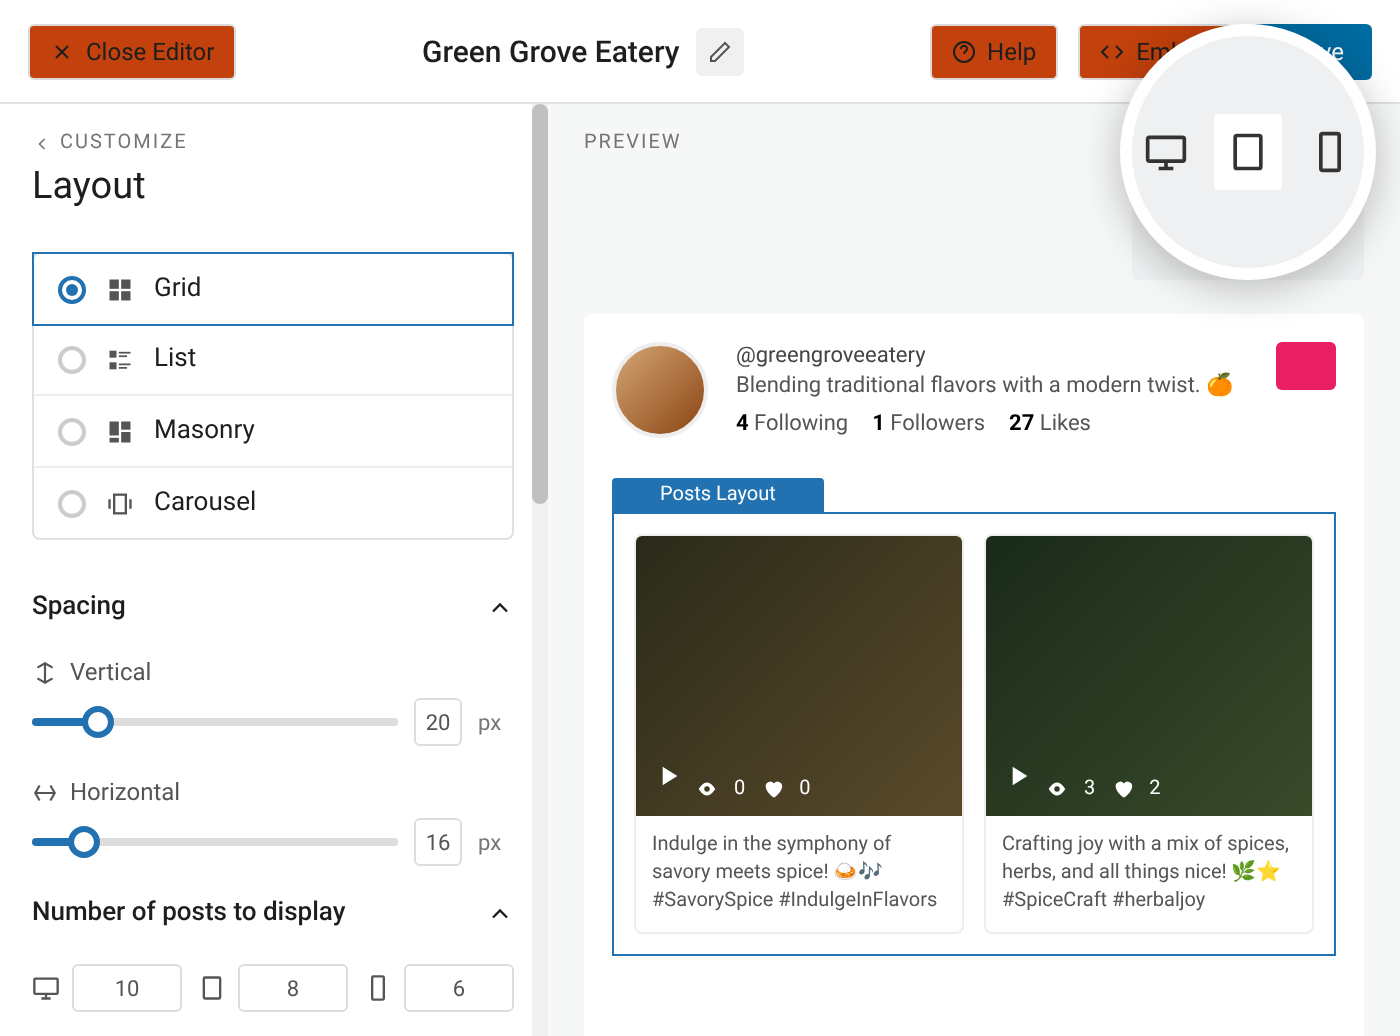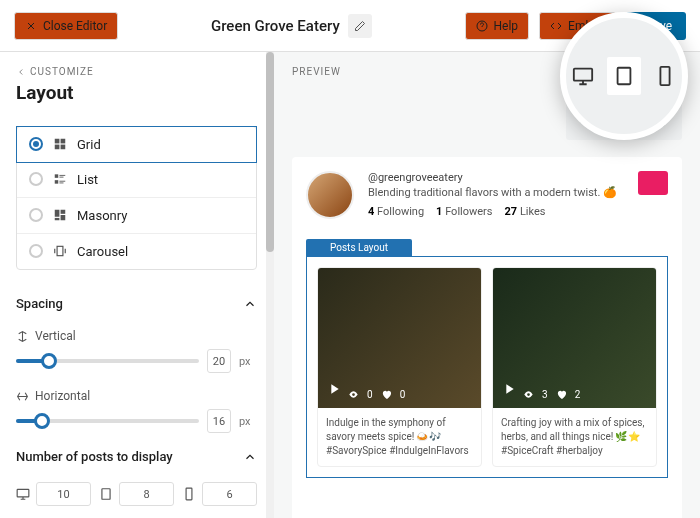--- a/index.html
+++ b/index.html
@@ -8,23 +8,23 @@
 .btn{border:1px solid #dcdcdc;background:#c2410c;padding:6px 10px;border-radius:3px;font-size:12px;display:inline-flex;align-items:center;gap:6px;cursor:pointer;color:#1e1e1e}
 .btn svg{width:12px;height:12px}
 .title-wrap{flex:1;display:flex;justify-content:center;align-items:center;gap:8px}
 .title{font-size:15px;font-weight:500}
 .edit-pencil{width:24px;height:24px;display:flex;align-items:center;justify-content:center;background:#f0f0f0;border-radius:3px;cursor:pointer}
 .save-btn{background:#006ba1;color:#fff;border:none;padding:7px 14px;border-radius:3px;font-size:12px;display:inline-flex;align-items:center;gap:6px;cursor:pointer}
 .main{display:flex;height:466px}
 .sidebar{width:274px;border-right:1px solid #e0e0e0;padding:14px 16px;overflow-y:auto}
 .crumb{font-size:10px;letter-spacing:1px;color:#757575;display:flex;align-items:center;gap:4px;margin-bottom:4px}
 .crumb svg{width:10px;height:10px}
-h2{font-size:19px;font-weight:700;margin-bottom:22px}
+h2{font-size:19px;font-weight:400;margin-bottom:22px}
 .opts{border:1px solid #e0e0e0;border-radius:4px;margin-bottom:26px}
-.opt{display:flex;gap:10px;padding:10px 12px;border-bottom:1px solid #eee;cursor:pointer}
+.opt{display:flex;align-items:center;gap:10px;padding:10px 12px;border-bottom:1px solid #eee;cursor:pointer}
 .opt:last-child{border-bottom:none}
 .opt.selected{border:1px solid #2271b1;margin:-1px}
 .radio{width:14px;height:14px;border:2px solid #ccc;border-radius:50%;display:flex;align-items:center;justify-content:center}
 .opt.selected .radio{border-color:#2271b1}
 .opt.selected .radio::after{content:"";width:6px;height:6px;background:#2271b1;border-radius:50%}
 .opt-icon{width:14px;height:14px;display:flex;align-items:center;justify-content:center;color:#555}
 .opt-label{font-size:13px}
 .section-head{display:flex;justify-content:space-between;align-items:center;margin-bottom:18px;cursor:pointer}
 .section-head h3{font-size:13px;font-weight:500}
 .chev{width:14px;height:14px}

